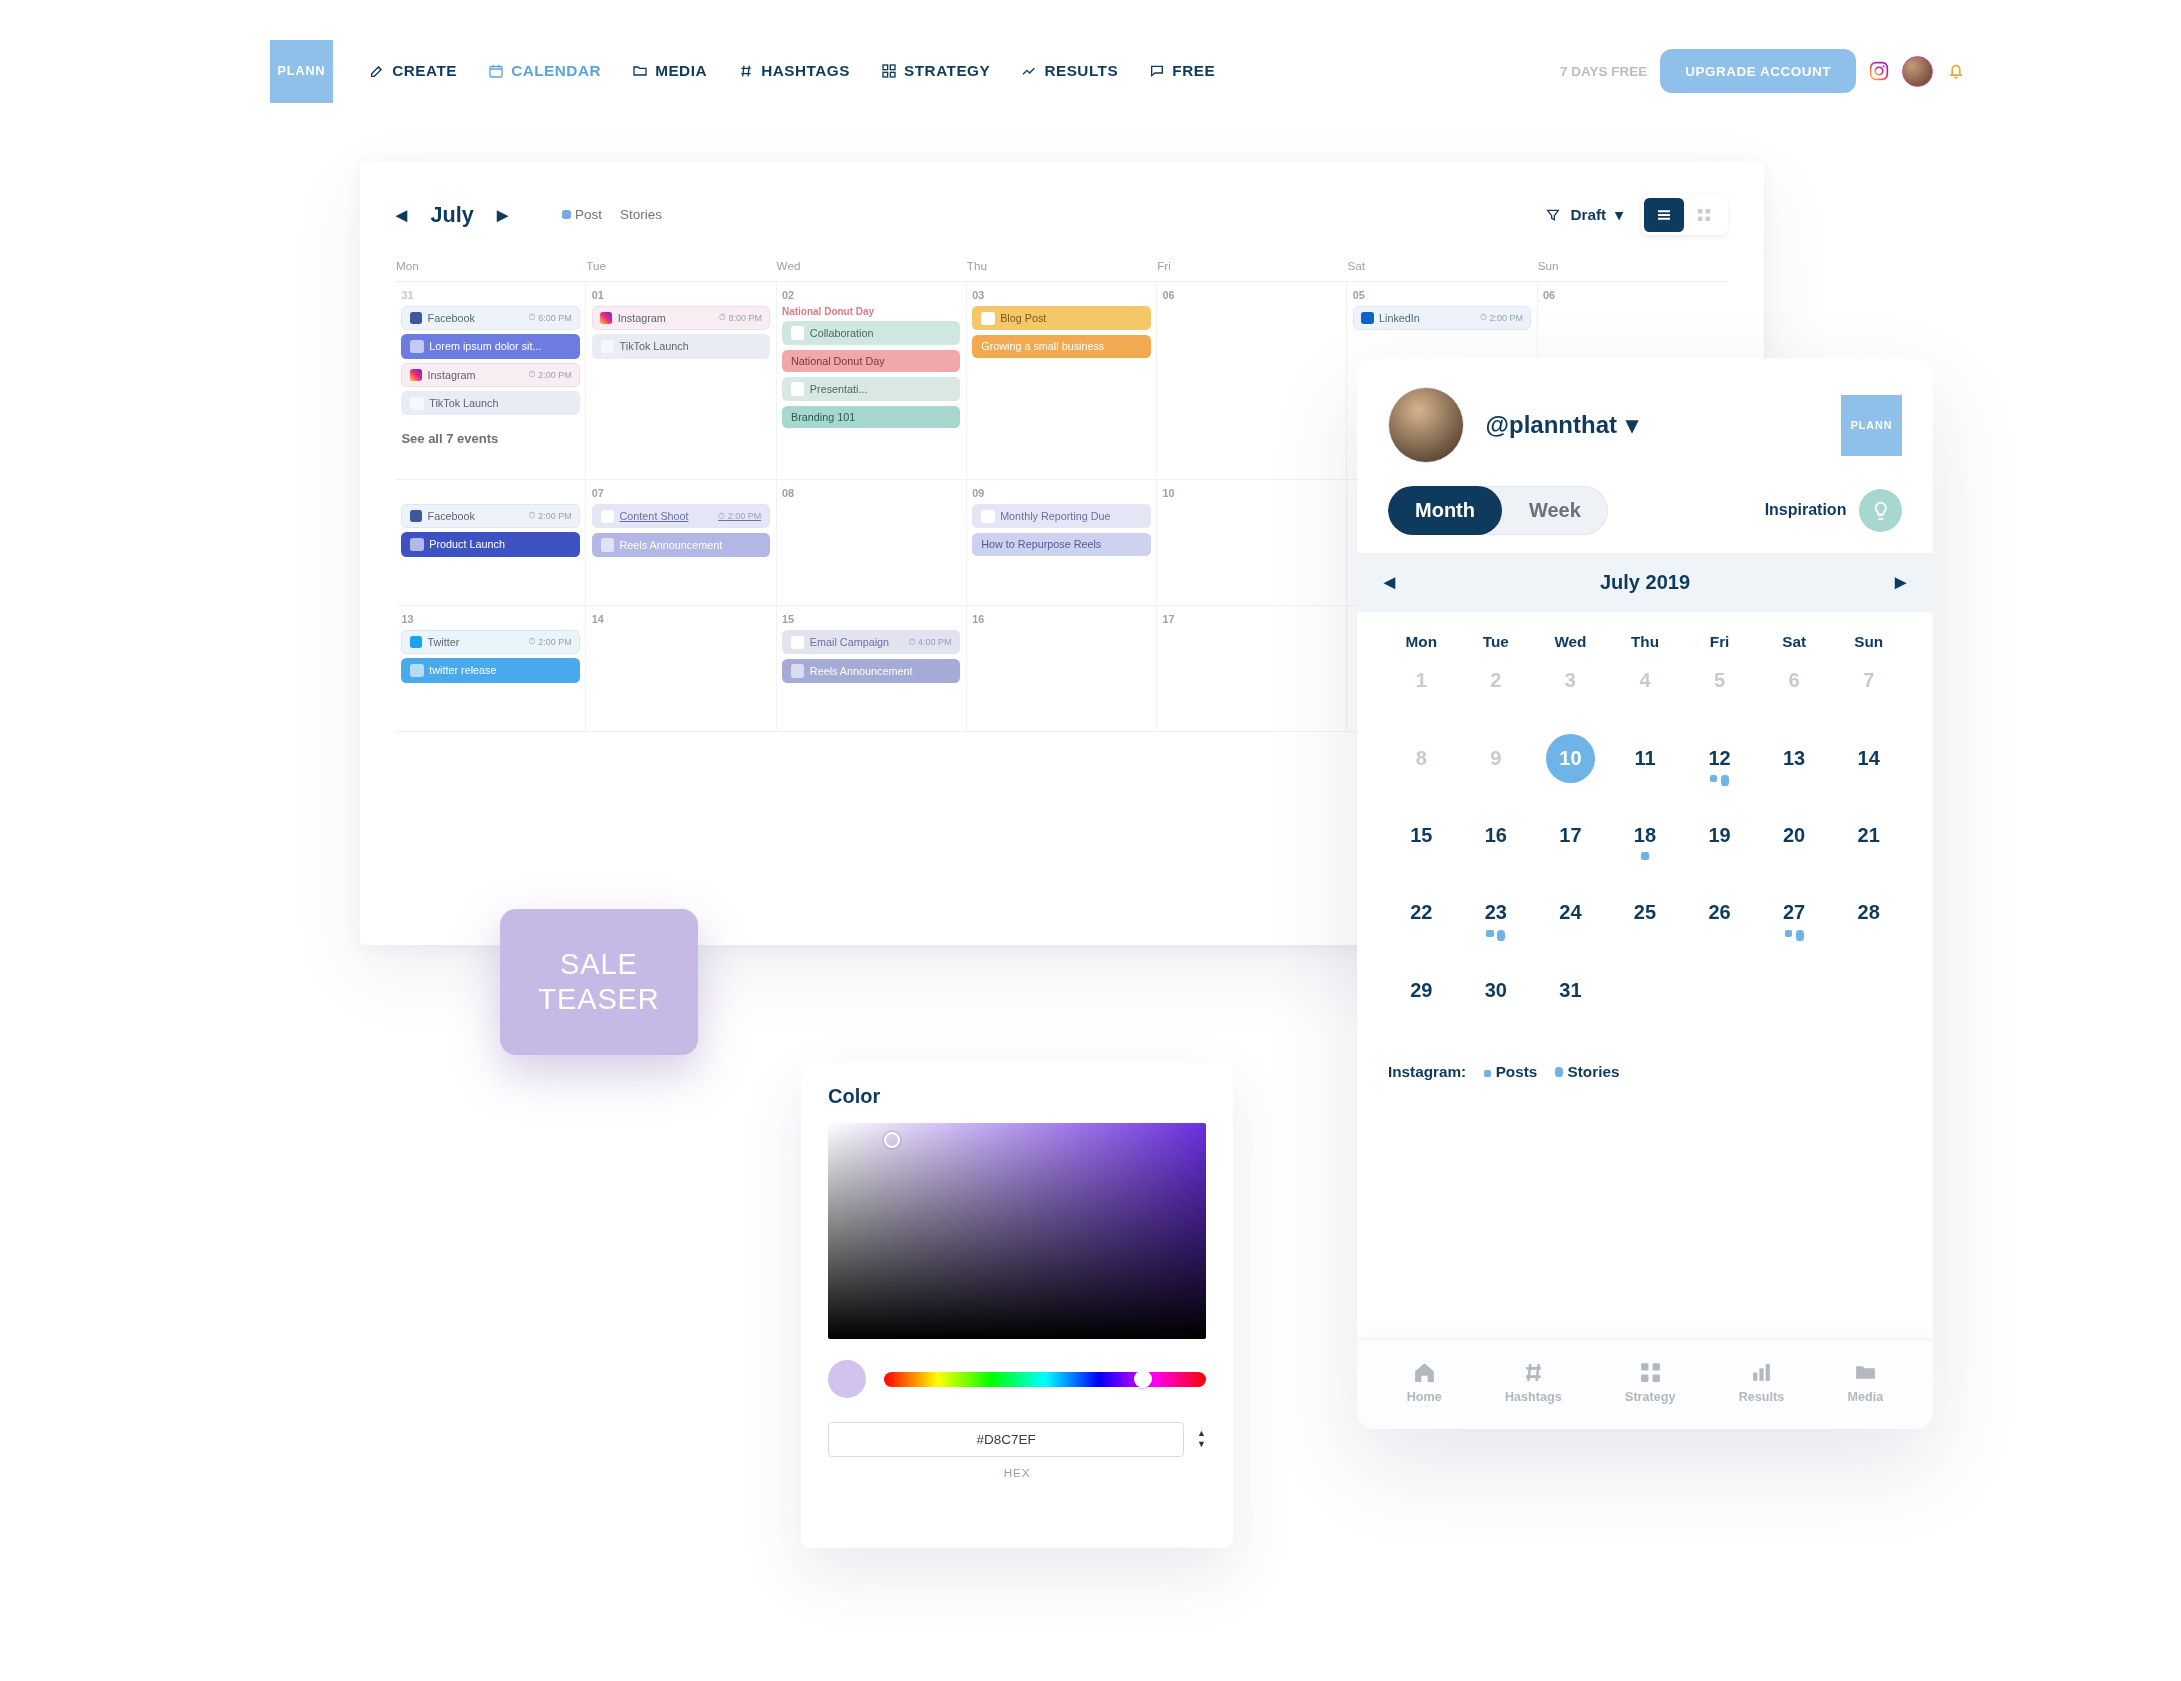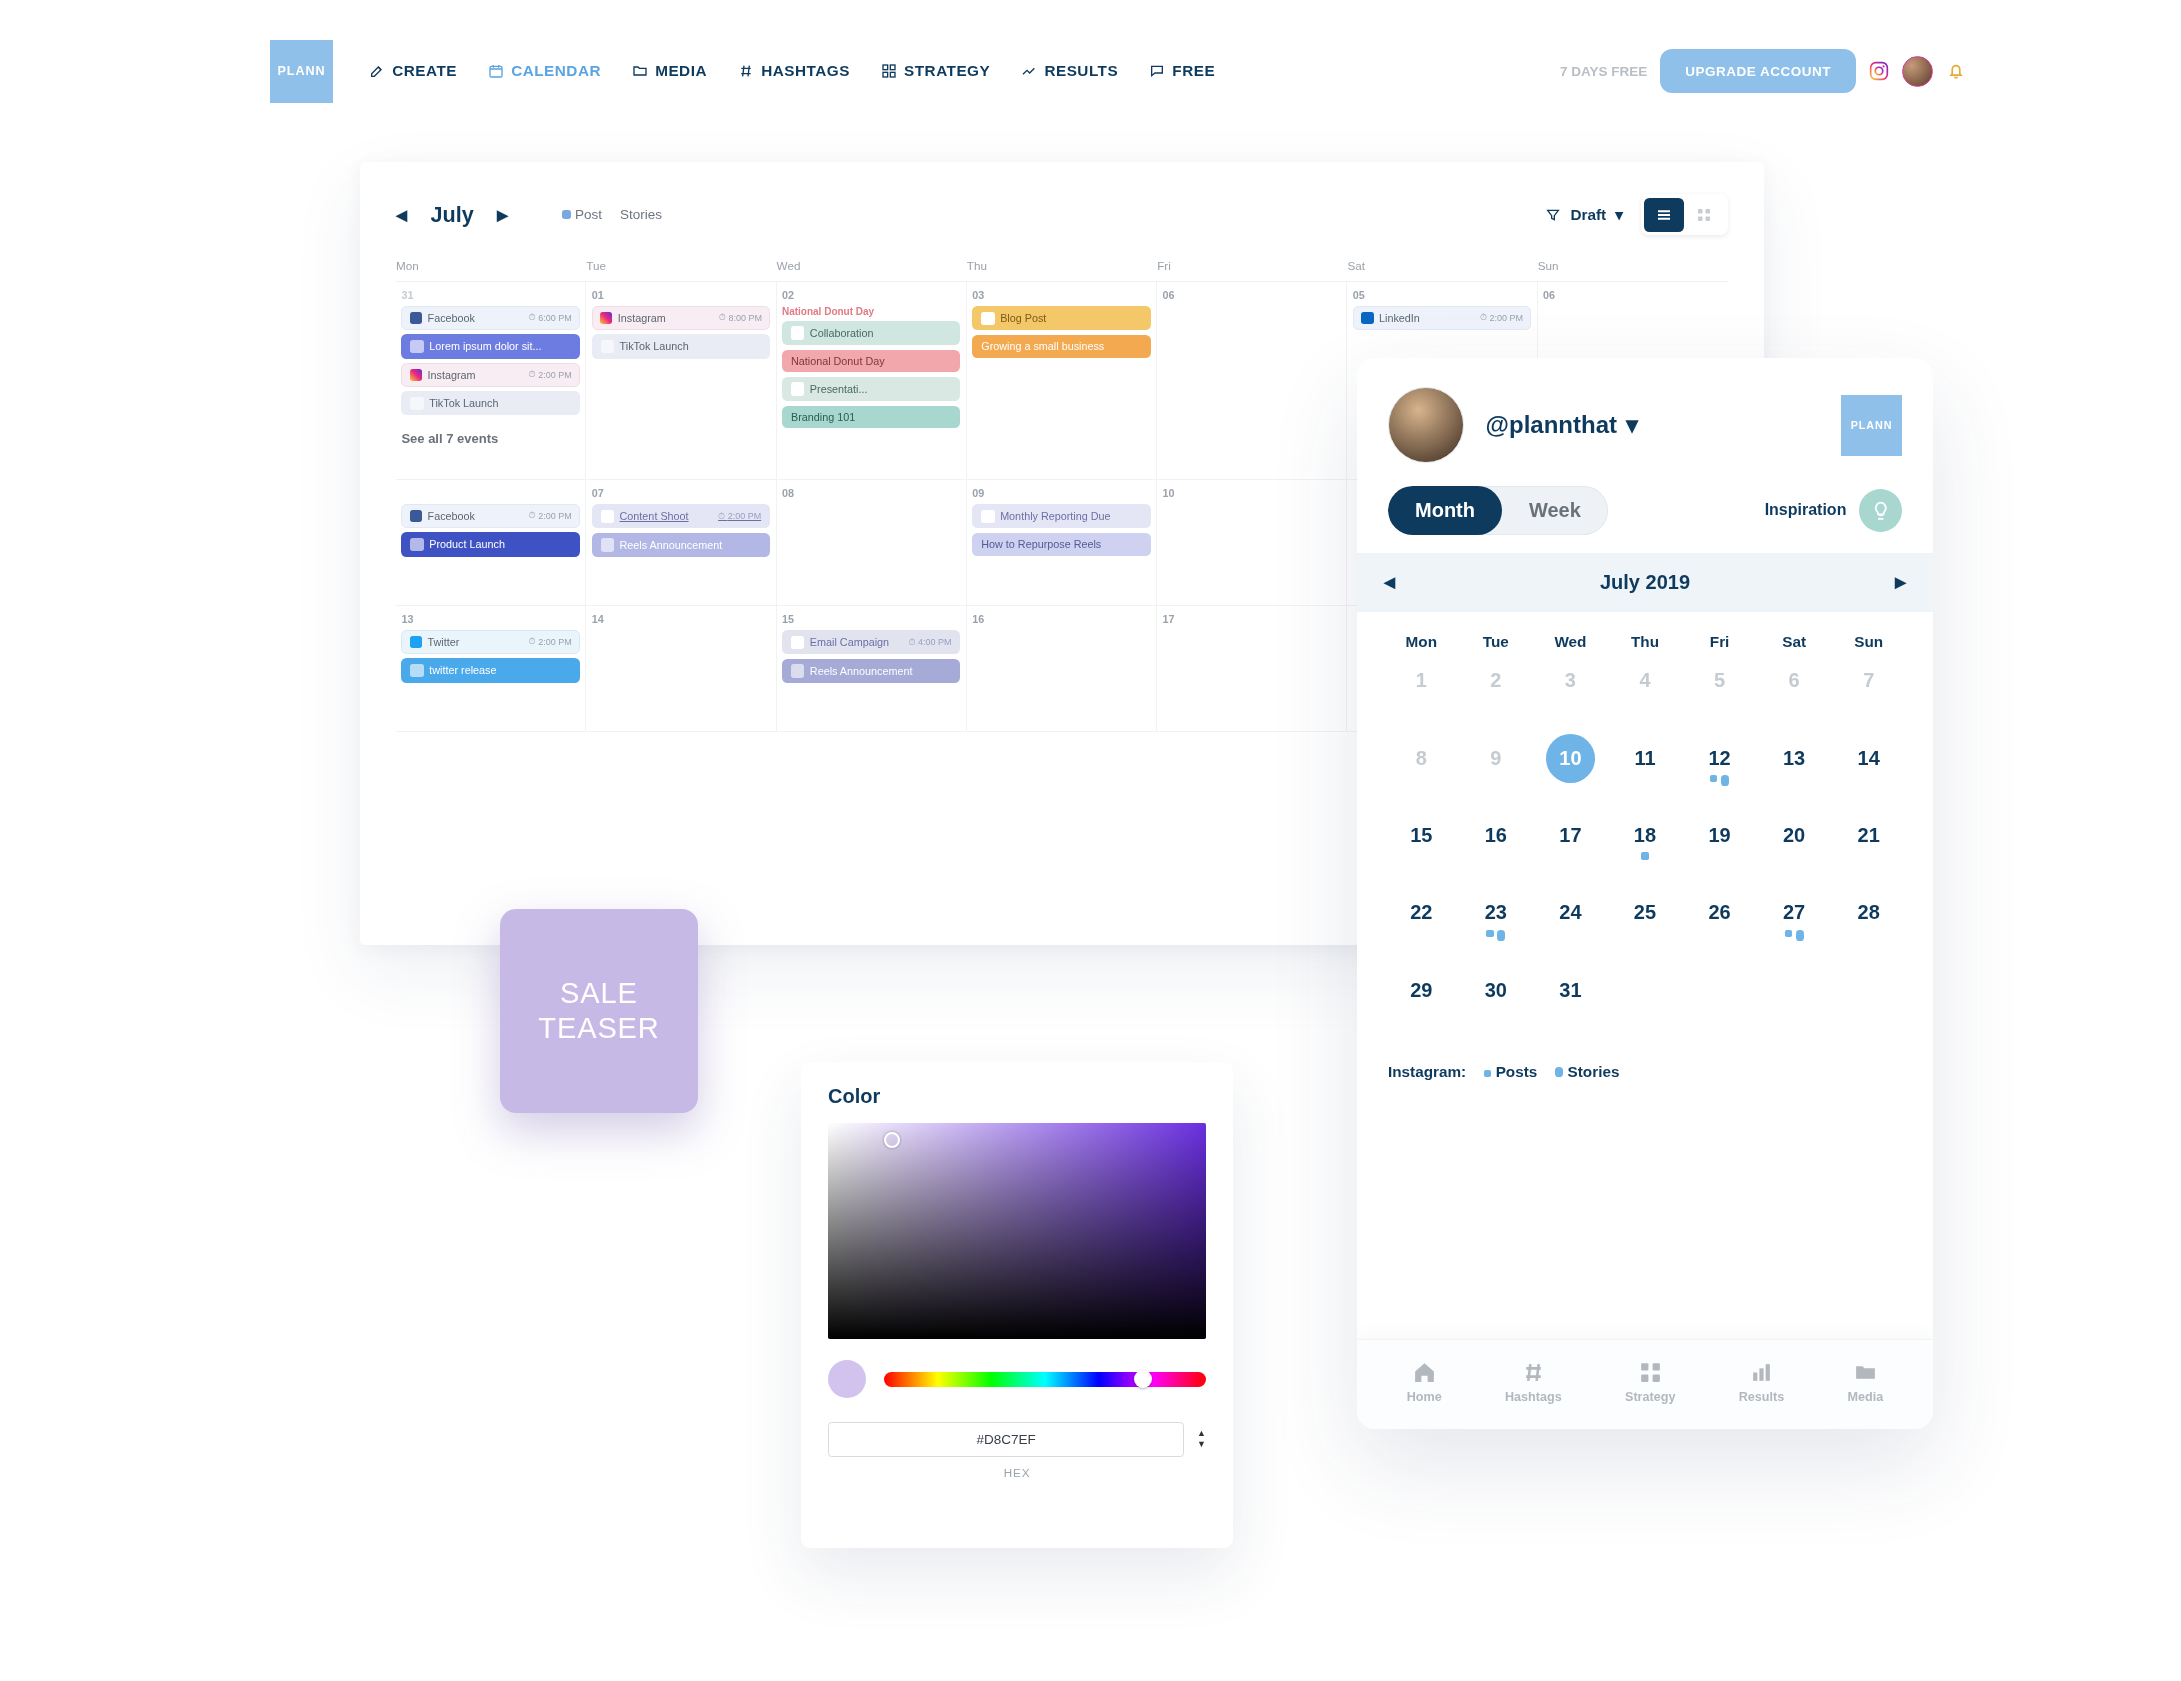--- a/index.html
+++ b/index.html
@@ -55,21 +55,21 @@
   .pill.orange { background:#f3a94f; color:#fff; }
   .pill.purple-l { background:#c9cbef; color:#4a4e8a;text-decoration:underline; }
   .pill.navy { background:#3f52c4; }
   .pill.lav { background:#b3b7e6; color:#fff; }
   .pill.lav-l { background:#ced1ef; color:#555a95; }
   .pill.sky { background:#4aa9ea; }
   .holiday { font-size:10px; color:#e07b84; font-weight:600; margin-bottom:3.6px; display:block;}
   .see-all { font-size:13px; color:#6a7178; font-weight:600; margin-top:16px; display:block; }
 
   
-  .sale-card { position:absolute; left:500px; top:909px; width:198px; height:204px; background:#c7b9e6; border-radius:16px; box-shadow: 0 18px 45px rgba(130,110,180,0.35); display:flex; align-items:center; justify-content:center; text-align:center; color:#fff; font-size:29px; font-weight:300; line-height:1.2; letter-spacing:0.9px;}
+  .sale-card { position:absolute; left:500px; top:909px; width:198px; height:146px; background:#c7b9e6; border-radius:16px; box-shadow: 0 18px 45px rgba(130,110,180,0.35); display:flex; align-items:center; justify-content:center; text-align:center; color:#fff; font-size:29px; font-weight:300; line-height:1.2; letter-spacing:0.9px;}
 
   
   .color-card { position:absolute; left:801px; top:1062px; width:432px; height:486px; background:#fff; border-radius:9px; box-shadow: 0 27px 63px rgba(40,60,100,0.1); padding: 23.4px 27px; }
   .color-card h3 { font-size:20px; color:#0e3a5e; font-weight:800; margin-bottom:14.4px; }
   .sat-area { width:100%; height:216px; background: linear-gradient(to top, #000, transparent), linear-gradient(to right, #fff, #6a2fe0); position:relative; border-radius:1.8px;}
   .sat-handle { position:absolute; width:16px; height:16px; border:2.7px solid #fff; border-radius:50%; left:56px; top:9px; box-shadow:0 0 2.7px rgba(0,0,0,0.4); }
   .picker-row { display:flex; align-items:center; gap:18px; margin-top:21.6px; }
   .preview-sw { width:38px; height:38px; border-radius:50%; background:#d1c3ee; }
   .hue-bar { flex:1; height:14.4px; border-radius:9px; background: linear-gradient(to right, #ff0000, #ffff00, #00ff00, #00ffff, #0000ff, #ff00ff, #ff0000); position:relative; }
   .hue-handle { position:absolute; width:18px; height:18px; background:#fff; border-radius:50%; top:-1.8px; right:54px; box-shadow:0 0.9px 2.7px rgba(0,0,0,0.3);}

